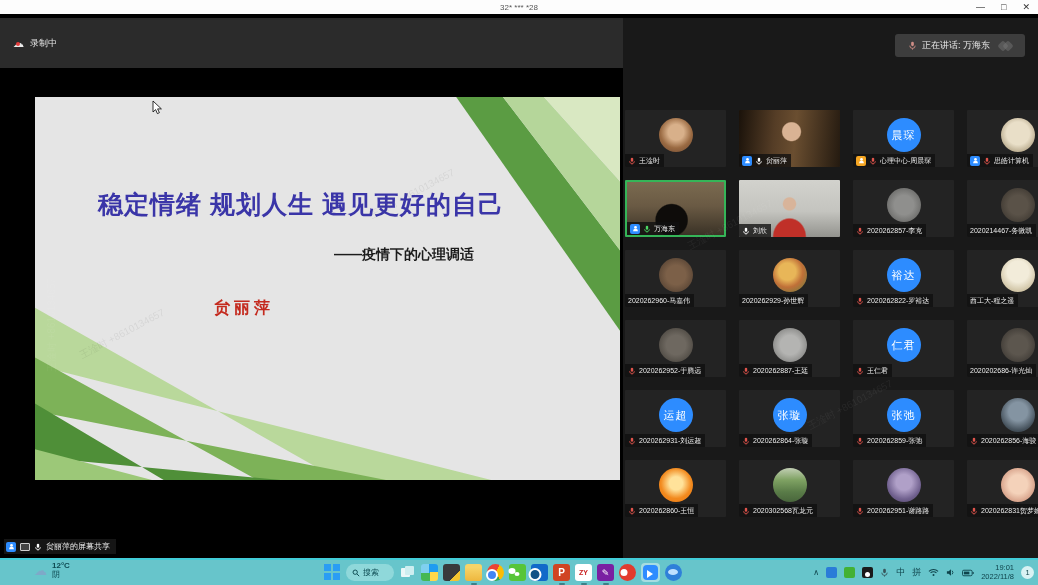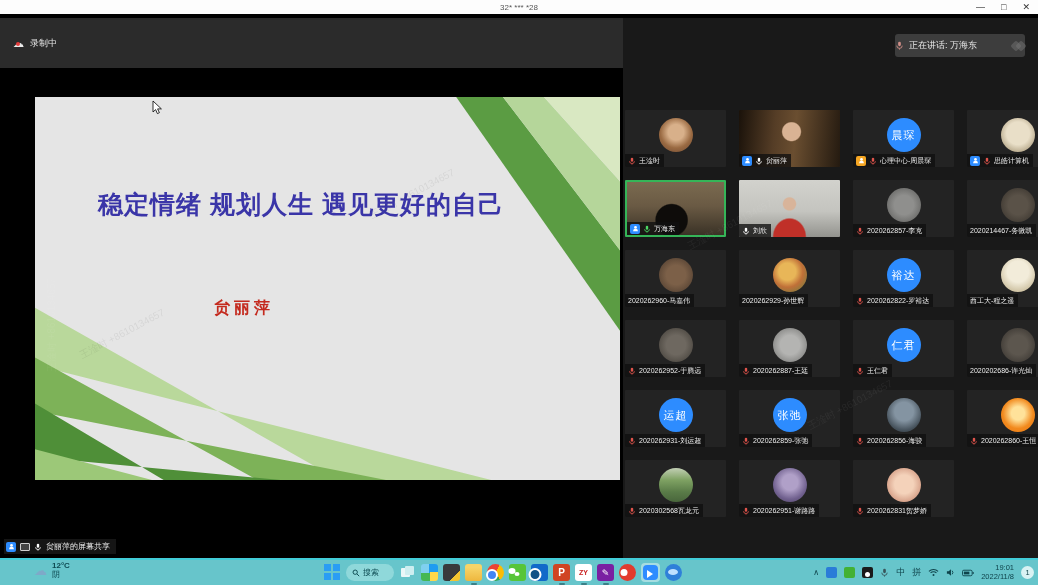--- a/index.html
+++ b/index.html
@@ -47,21 +47,21 @@
   .monitor{width:10px;height:8px;border:1px solid #cfcfcf;border-radius:1px;background:#444;}
 
   
   .wm{position:absolute;font-size:10px;white-space:nowrap;transform:rotate(-28deg);pointer-events:none;}
   .wm.dark{color:rgba(0,0,0,.07);}
   .wm.light{color:rgba(255,255,255,.06);}
 
   
   .grid-pane{position:absolute;left:623px;top:0;right:0;height:100%;background:#191919;overflow:hidden;}
   .speak-pill{position:absolute;top:16px;right:13px;width:130px;height:23px;background:#3d3d3d;
-    border-radius:3px;display:flex;align-items:center;gap:5px;padding:0 0;color:#e9e9e9;font-size:9px;}
+    border-radius:3px;display:flex;align-items:center;gap:5px;padding:0 13px;color:#e9e9e9;font-size:9px;}
   .pill-logo{margin-left:auto;display:flex;}
   .pill-logo b{width:8px;height:8px;background:#7a7a7a;opacity:.45;border-radius:2px;
     transform:rotate(45deg);margin-left:-3px;}
 
   .tiles{position:absolute;top:92px;left:2px;display:grid;grid-template-columns:repeat(4,101px);
     grid-auto-rows:57px;gap:13px;}
   .tile{position:relative;background:#232323;overflow:hidden;border-radius:1px;}
   .tile.active{border:2px solid #35b558;}
   .avatar{position:absolute;width:34px;height:34px;border-radius:50%;left:50%;top:44%;
     transform:translate(-50%,-50%);display:flex;align-items:center;justify-content:center;
@@ -160,20 +160,21 @@
 
     <div class="slide">
       <div class="shape sh-r1"></div>
       <div class="shape sh-r2"></div>
       <div class="shape sh-r3"></div>
       <div class="shape sh-b1"></div>
       <div class="shape sh-b2"></div>
       <div class="shape sh-b3"></div>
       <div class="shape sh-b4"></div>
       <div class="slide-title">稳定情绪  规划人生  遇见更好的自己</div>
+      <div class="slide-sub">——疫情下的心理调适</div>
       <div class="slide-author">贠丽萍</div>
       <div class="wm dark" style="left:40px;top:230px;">王淦时 +8610134657</div>
       <div class="wm dark" style="left:330px;top:90px;">王淦时 +8610134657</div>
     </div>
 
     <svg class="cursor" viewBox="0 0 11 15">
       <path d="M1 1 L1 12 L3.6 9.6 L5.4 13.6 L7.4 12.7 L5.6 8.9 L9.4 8.9 Z" fill="#fff" stroke="#000" stroke-width="0.8"></path>
     </svg>
 
     <div class="share-footer">
@@ -413,20 +414,33 @@
           <div class="avatar" style="background: rgb(45, 140, 255);">运超</div>
           <div class="namebar">
             <span class="mic muted">
               <svg viewBox="0 0 10 10" width="8" height="8">
                 <rect x="3.5" y="0.8" width="3" height="5" rx="1.5" fill="currentColor"></rect>
                 <path d="M2 5.2a3 3 0 0 0 6 0" stroke="currentColor" fill="none" stroke-width="1"></path>
                 <line x1="5" y1="8.2" x2="5" y2="9.6" stroke="currentColor" stroke-width="1"></line>
               </svg>
             </span>
             <span>2020262931-刘运超</span>
+          </div>
+        </div>
+        <div class="tile">
+          <div class="avatar" style="background: rgb(45, 140, 255);">张璇</div>
+          <div class="namebar">
+            <span class="mic muted">
+              <svg viewBox="0 0 10 10" width="8" height="8">
+                <rect x="3.5" y="0.8" width="3" height="5" rx="1.5" fill="currentColor"></rect>
+                <path d="M2 5.2a3 3 0 0 0 6 0" stroke="currentColor" fill="none" stroke-width="1"></path>
+                <line x1="5" y1="8.2" x2="5" y2="9.6" stroke="currentColor" stroke-width="1"></line>
+              </svg>
+            </span>
+            <span>2020262864-张璇</span>
           </div>
         </div>
         <div class="tile">
           <div class="avatar" style="background: rgb(45, 140, 255);">张弛</div>
           <div class="namebar">
             <span class="mic muted">
               <svg viewBox="0 0 10 10" width="8" height="8">
                 <rect x="3.5" y="0.8" width="3" height="5" rx="1.5" fill="currentColor"></rect>
                 <path d="M2 5.2a3 3 0 0 0 6 0" stroke="currentColor" fill="none" stroke-width="1"></path>
                 <line x1="5" y1="8.2" x2="5" y2="9.6" stroke="currentColor" stroke-width="1"></line>

